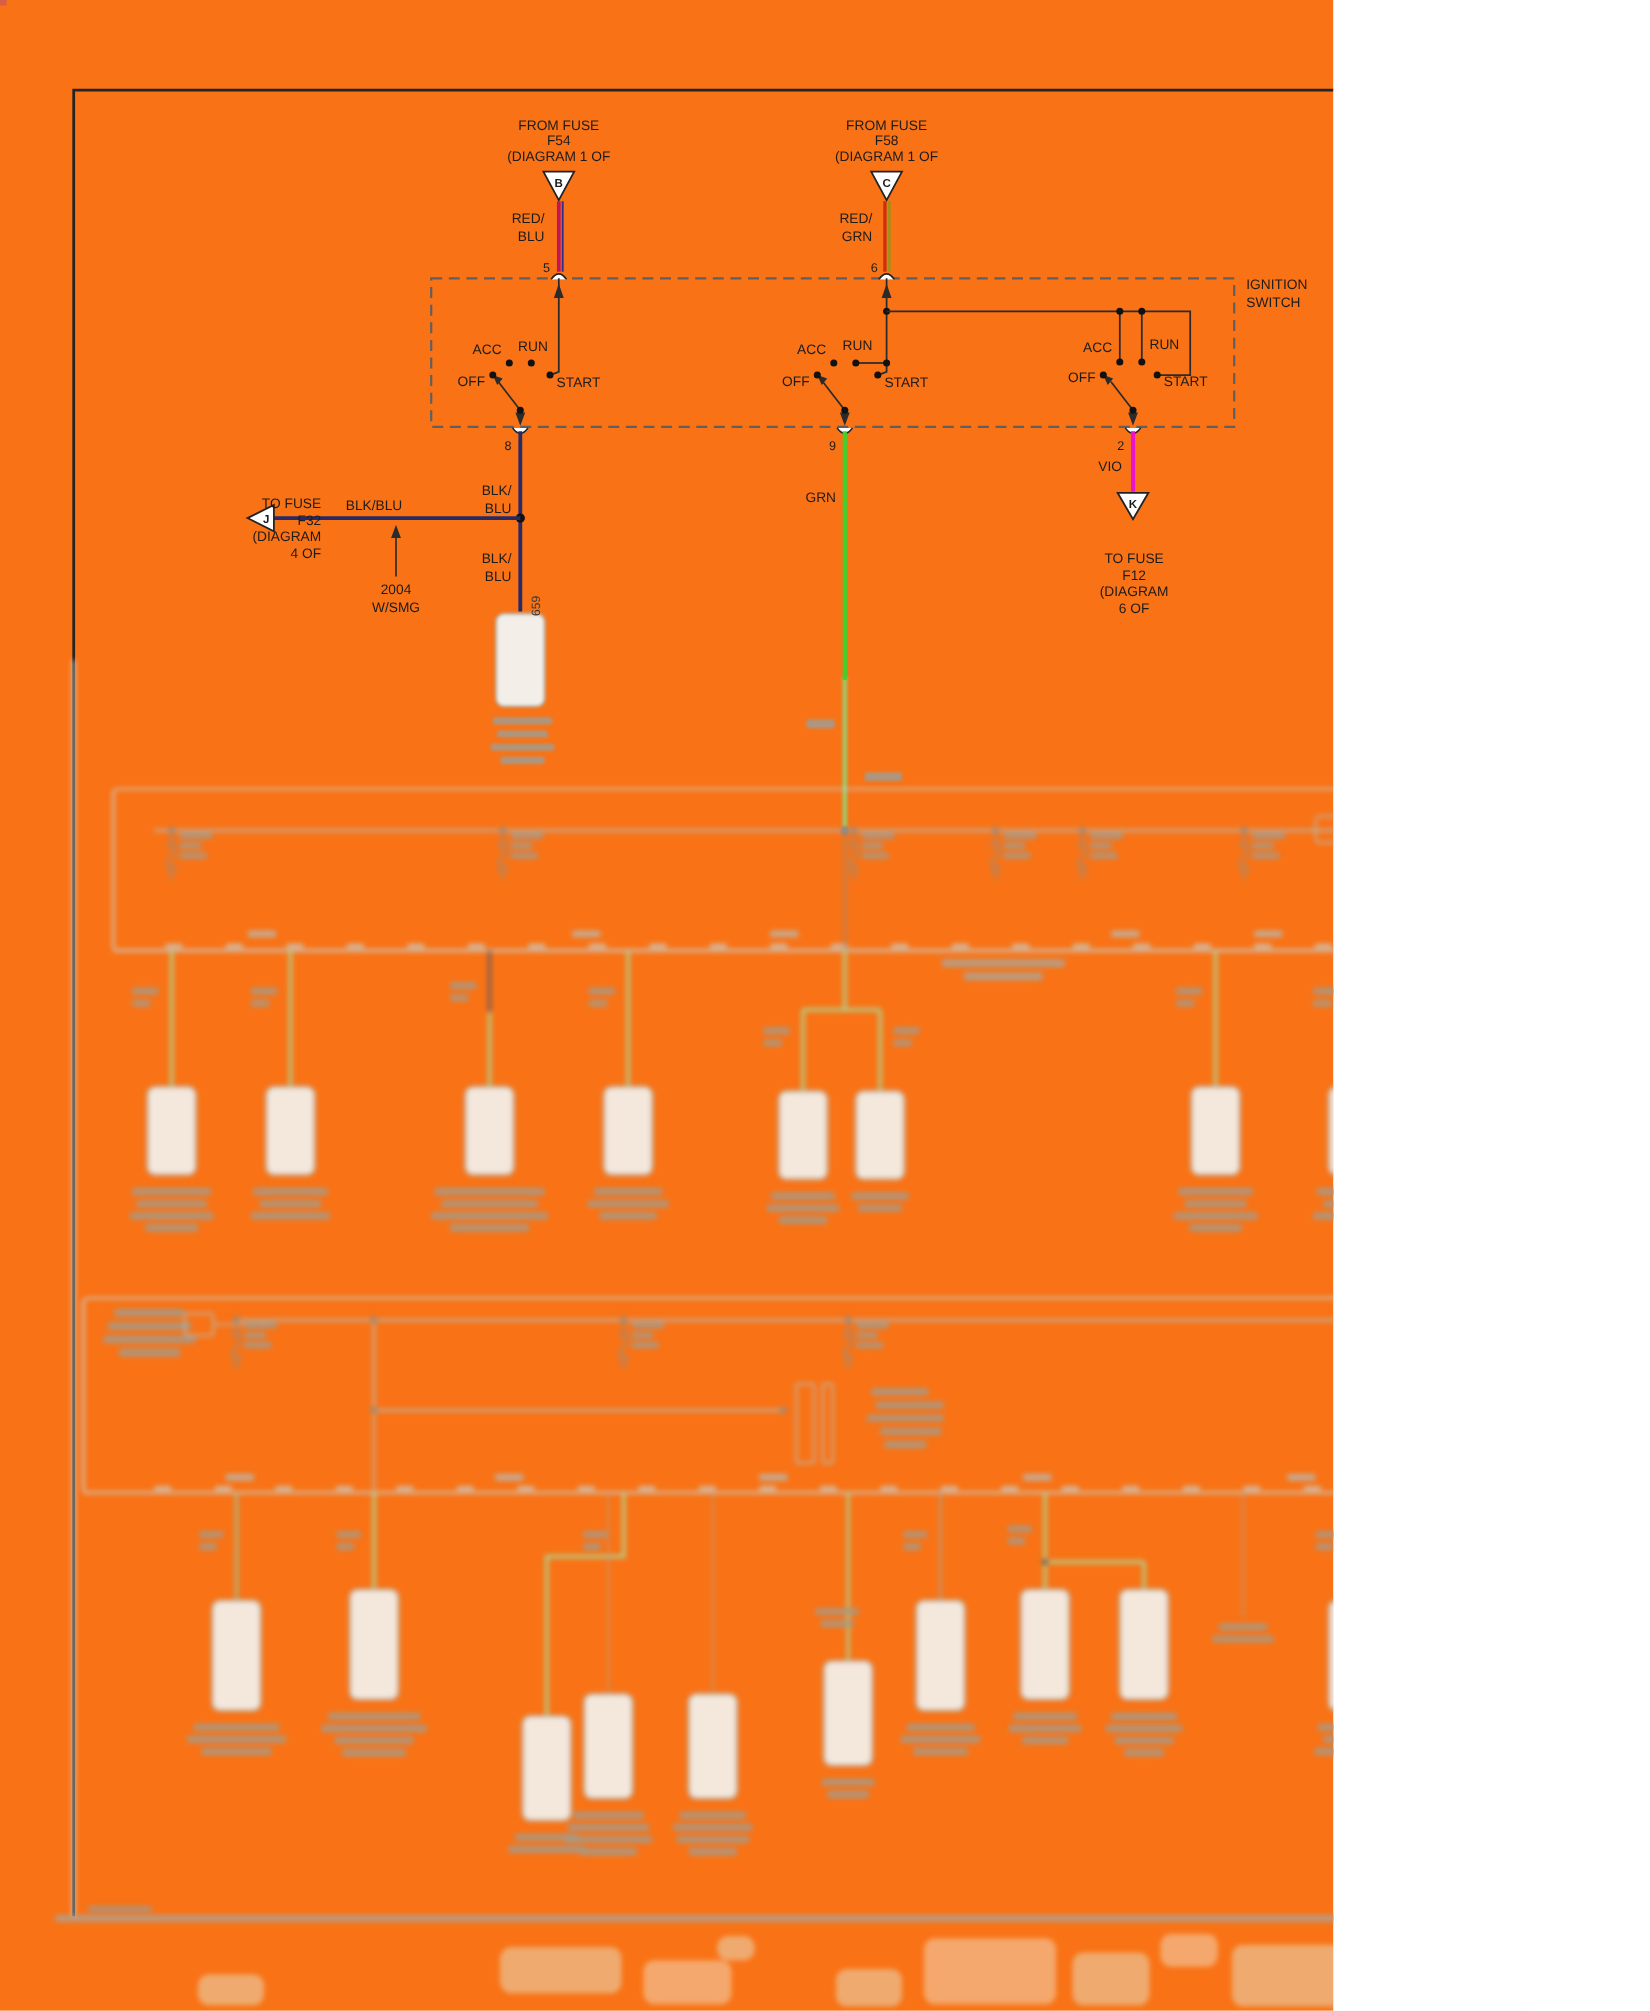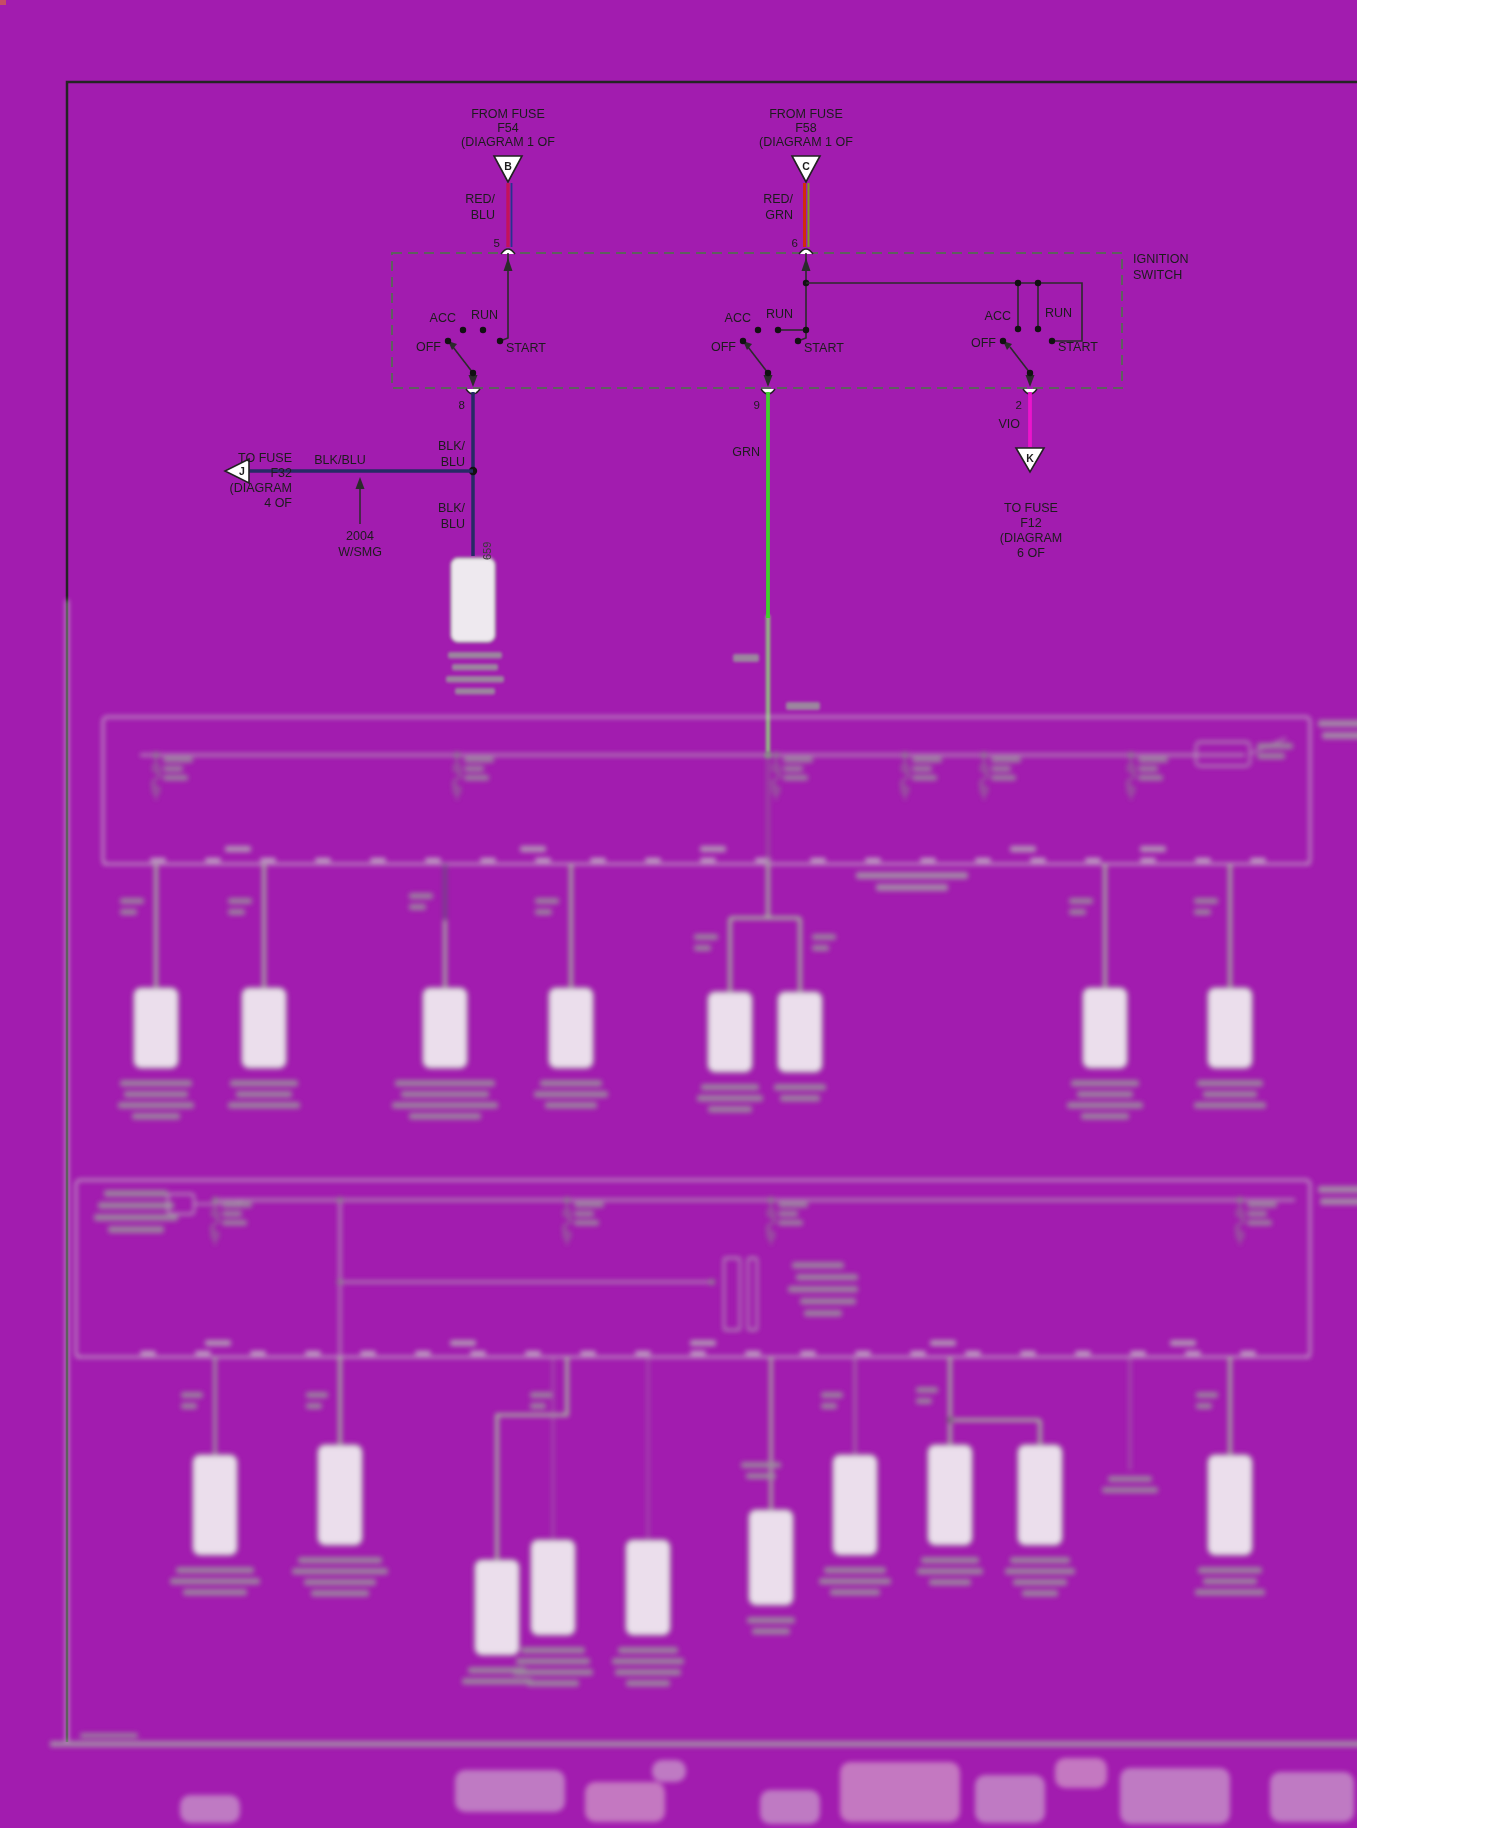--- a/index.html
+++ b/index.html
@@ -1,16 +1,16 @@
 <!DOCTYPE html>
 <html><head>
 <meta charset="utf-8">
 <style>
   html,body{margin:0;padding:0;background:#ffffff;}
-  .stage{position:relative;width:1357px;height:1828px;background:#a21caf;overflow:hidden;}
+  .stage{position:relative;width:1212px;height:1828px;background:#f97316;overflow:hidden;}
   svg{position:absolute;left:0;top:0;}
   svg text{font-family:"Liberation Sans", sans-serif;fill:#1c1c1c;}
   .lbl{font-size:12.5px;}
   .pin{font-size:11.5px;}
   .conn{font-size:10.5px;font-weight:bold;}
   .rot{font-size:11px;fill:#3a3a3a;}
   .blur-heavy{filter:blur(2.6px);opacity:.9;}
   .blur-light{filter:blur(1.4px);opacity:.95;}
 </style>
 </head>

